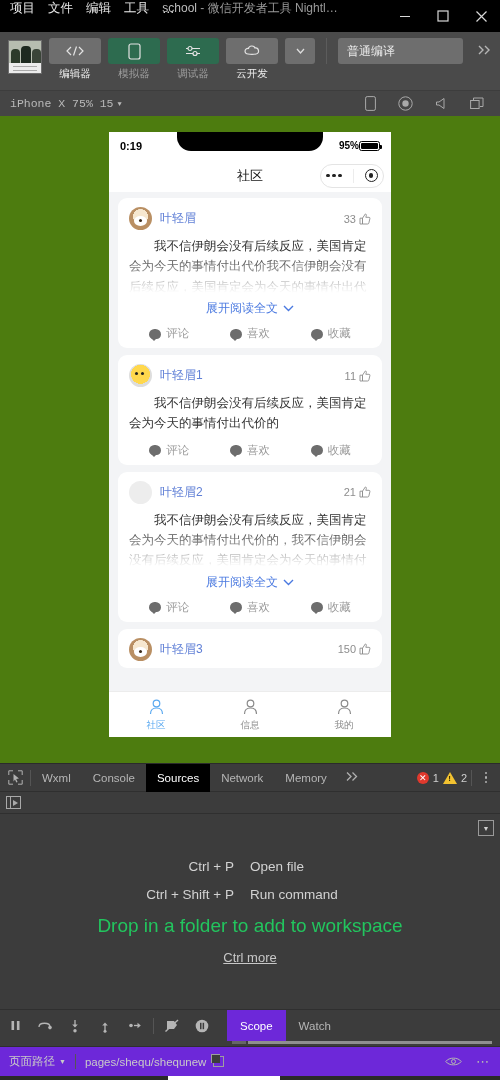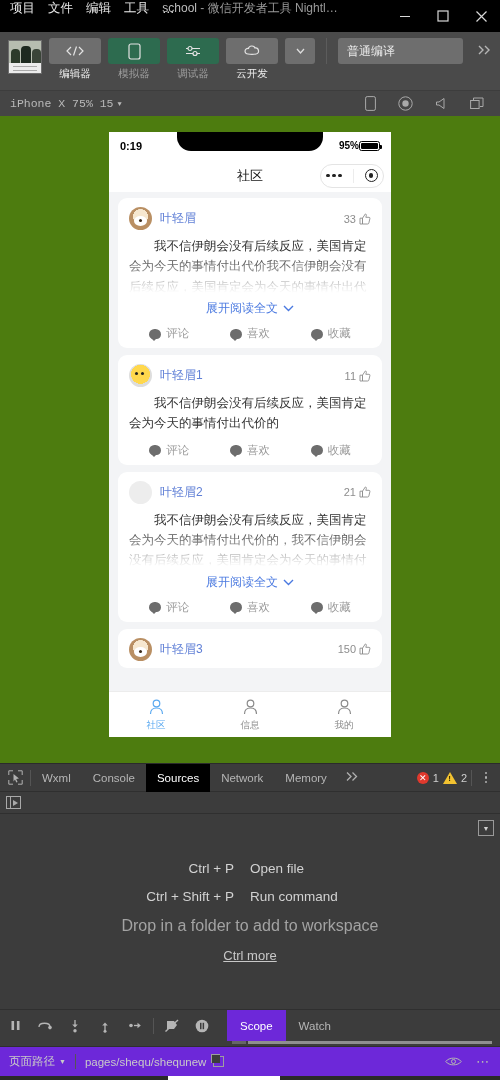--- a/index.html
+++ b/index.html
@@ -165,21 +165,21 @@
   .kebab i { width: 2.5px; height: 2.5px; background: #b0b0b0; border-radius: 50%; }
   .dt-subbar { height: 22px; display: flex; align-items: center; padding-left: 6px; border-bottom: 1px solid #2f2f2f; }
   .nav-toggle { width: 15px; height: 13px; border: 1px solid #a9a9a9; display: flex; align-items: center; }
   .nav-toggle i { width: 4px; height: 100%; border-right: 1px solid #a9a9a9; }
   .nav-toggle b { width: 0; height: 0; border-left: 5px solid #a9a9a9; border-top: 3.5px solid transparent; border-bottom: 3.5px solid transparent; margin-left: 2px; }
 
   .sources-body { height: 195px; background: #3c3c3c; display: flex; flex-direction: column; align-items: center; justify-content: center; gap: 13px; position: relative; }
   .shortcut-row { display: flex; align-items: center; justify-content: center; width: 100%; }
   .shortcut-row .k { width: 50%; text-align: right; padding-right: 16px; color: #d2d2d2; font-size: 13.5px; }
   .shortcut-row .v { width: 50%; text-align: left; color: #d2d2d2; font-size: 13.5px; }
-  .drop-hint { color: #a3a3a3; font-size: 16px; }
+  .drop-hint { color: #22c55e; font-size: 19px; }
   .learn { color: #c8c8c8; font-size: 13px; text-decoration: underline; }
   .panel-collapse { position: absolute; right: 6px; top: 6px; width: 16px; height: 16px; border: 1px solid #9a9a9a; color: #d0d0d0; font-size: 7px; display: flex; align-items: center; justify-content: center; }
 
   .debug-bar { height: 32px; display: flex; align-items: center; background: #3c3c3c; border-top: 1px solid #2f2f2f; }
   .dbg { width: 30px; height: 32px; display: flex; align-items: center; justify-content: center; color: #b5b5b5; }
   .dbg-sep { width: 1px; height: 16px; background: #555; margin: 0 3px; }
   .scope-tabs { margin-left: 10px; display: flex; height: 32px; align-items: stretch; }
   .scope-tab { padding: 0 13px; display: flex; align-items: center; color: #b6b6b6; font-size: 11.5px; }
   .scope-tab.active { background: #6d28d9; color: #fff; }
   .scrollrow { height: 5px; background: #3c3c3c; position: relative; }

